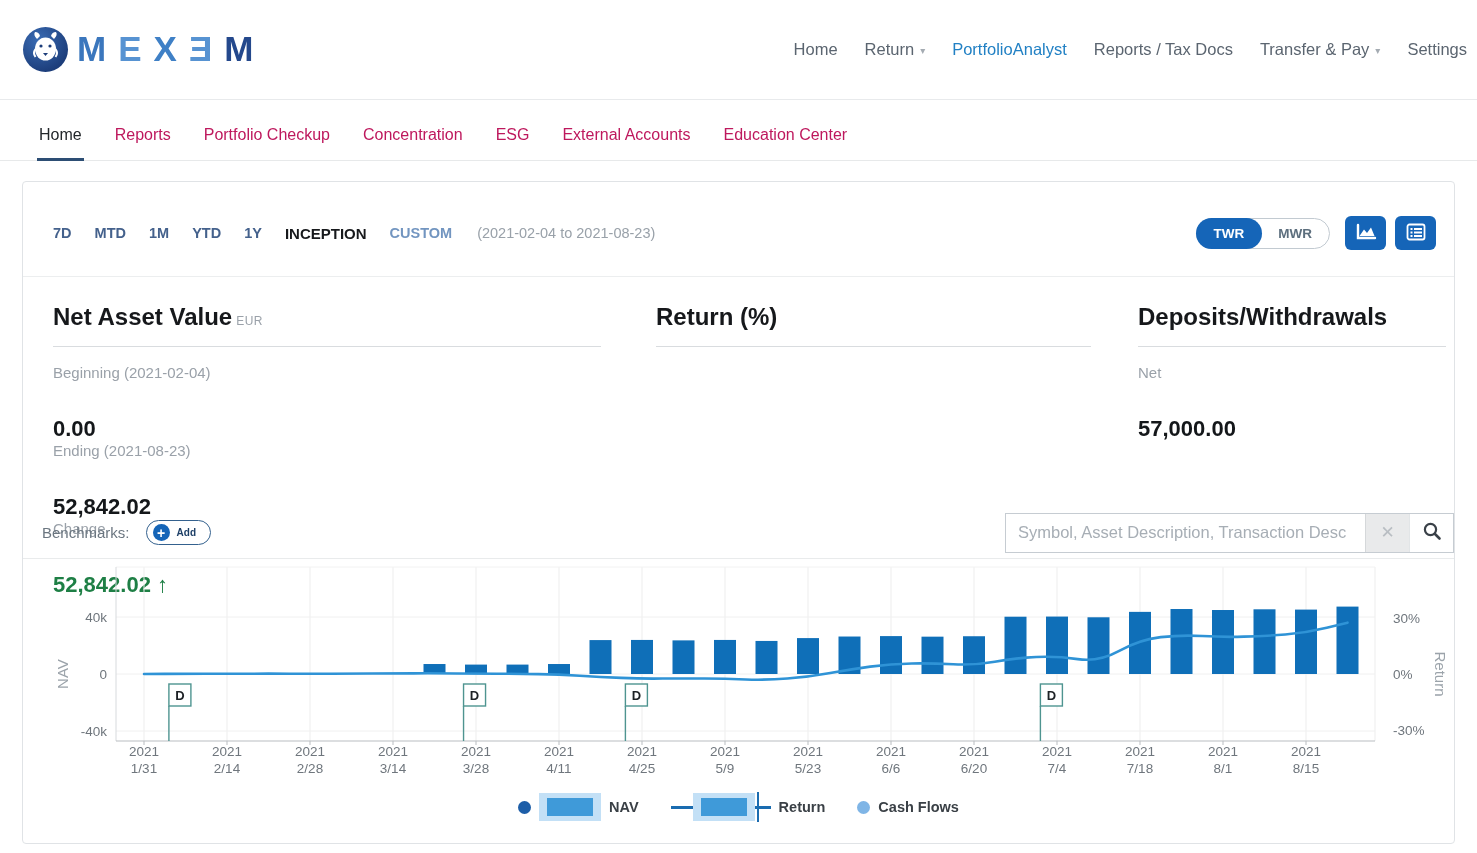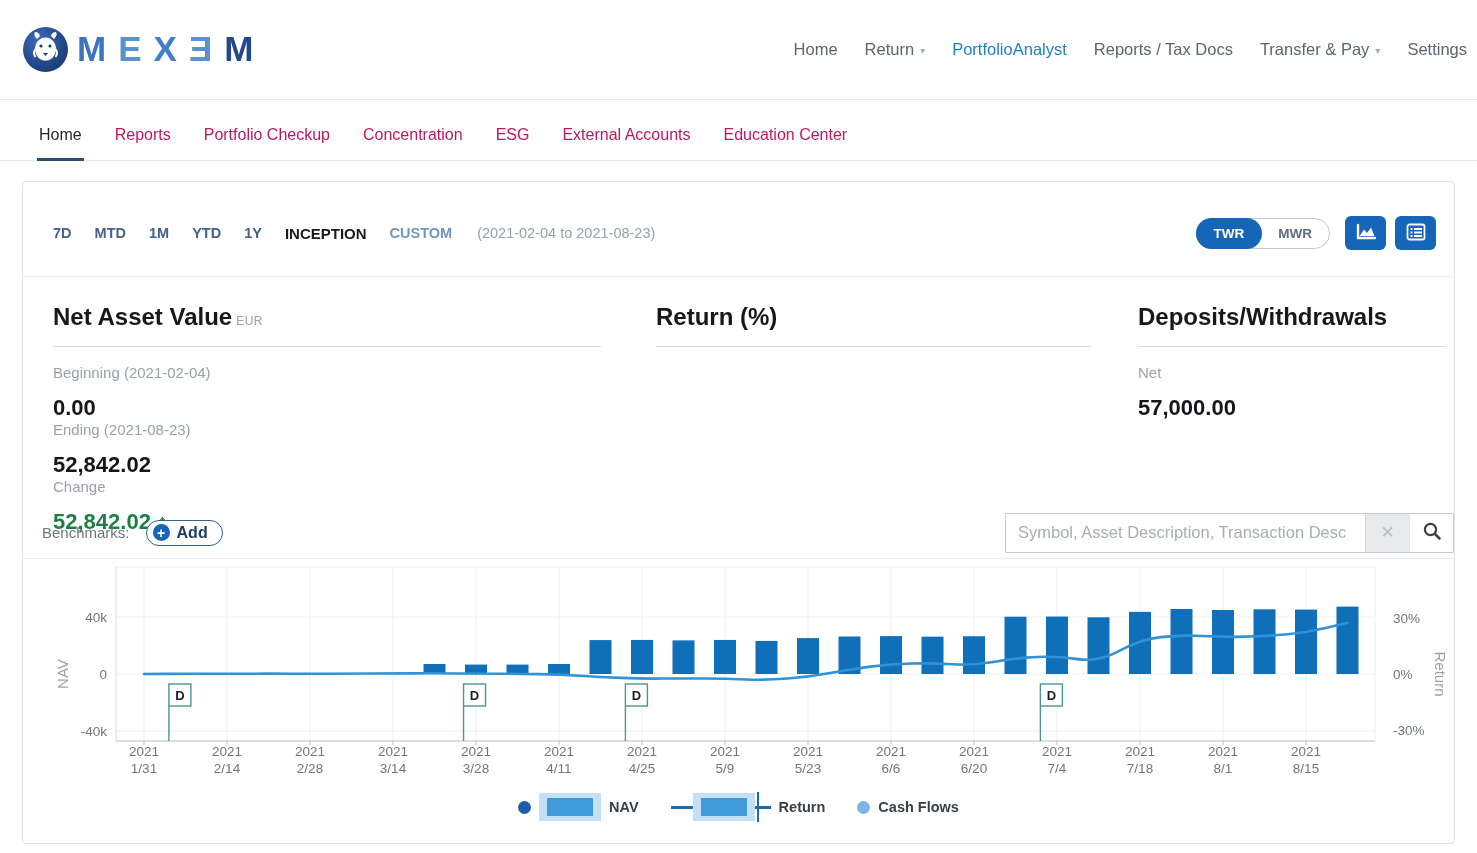--- a/index.html
+++ b/index.html
@@ -51,39 +51,39 @@
 
   
   .stats-row { display:flex; padding:26px 0 0 30px; height:230px; }
   .stat-group { flex:0 0 auto; }
   .stat-title { font-size:24px; font-weight:700; color:#16181b; display:flex; align-items:baseline; gap:4px; }
   .stat-unit { font-size:12px; font-weight:400; color:#9aa1a9; letter-spacing:.5px; }
   .stat-rule { height:1px; background:#d9dcdf; margin-top:15px; }
   .stat-cols { display:flex; margin-top:17px;flex-direction:column; }
   .stat-col { }
   .stat-label { font-size:15px; color:#9aa1a9; }
-  .stat-value { font-size:22px; font-weight:700; color:#14171a; margin-top:14px; }
+  .stat-value { font-size:22px; font-weight:700; color:#14171a; margin-top:35px; }
   .stat-value.positive { color:#1e7f45; }
   .g-nav { width:548px; margin-right:55px; }
   .g-nav .stat-col:nth-child(1){width:194px} .g-nav .stat-col:nth-child(2){width:195px} .g-nav .stat-col:nth-child(3){width:159px}
   .g-return { width:435px; margin-right:47px; }
   .g-return .stat-col:nth-child(1){width:155px} .g-return .stat-col:nth-child(2){width:158px} .g-return .stat-col:nth-child(3){width:122px}
   .g-deposits { width:308px; }
   .g-deposits .stat-col:nth-child(1){width:200px}
 
   
   .bench-row { display:flex; align-items:center; justify-content:space-between; height:52px;
     border-bottom:1px solid #e9ebec; padding:0 0 0 19px; }
   .bench-left { display:flex; align-items:center; gap:16px; }
   .bench-label { font-size:15px; color:#6b7680; }
   .add-pill { display:flex; align-items:center; gap:7px; border:1px solid #34618e; border-radius:14px;
     background:#fff; padding:3px 14px 3px 6px; cursor:pointer; }
   .add-plus { width:17px; height:17px; border-radius:50%; background:#1565b8; color:#fff; font-size:14px;
     font-weight:700; display:flex; align-items:center; justify-content:center; line-height:1; }
-  .add-text { font-size:16px; font-weight:700; color:#1c3e66; }
+  .add-text { font-size:10px; font-weight:700; color:#1c3e66; }
   .search-group { display:flex; align-items:stretch; border:1px solid #c6ccd2; height:40px; width:449px; background:#fff; }
   .search-input { flex:1; border:none; outline:none; font-size:16.5px; color:#4a525a; padding:0 12px;
     font-family:"Liberation Sans",sans-serif; min-width:0; }
   .search-input::placeholder { color:#a7aeb5; }
   .clear-btn { width:44px; background:#e9eaeb; border:none; border-left:1px solid #d5d8da; color:#b9bec3;
     font-size:17px; cursor:pointer; }
   .search-btn { width:44px; background:#fff; border:none; border-left:1px solid #e2e5e7;
     display:flex; align-items:center; justify-content:center; cursor:pointer; }
 
   

